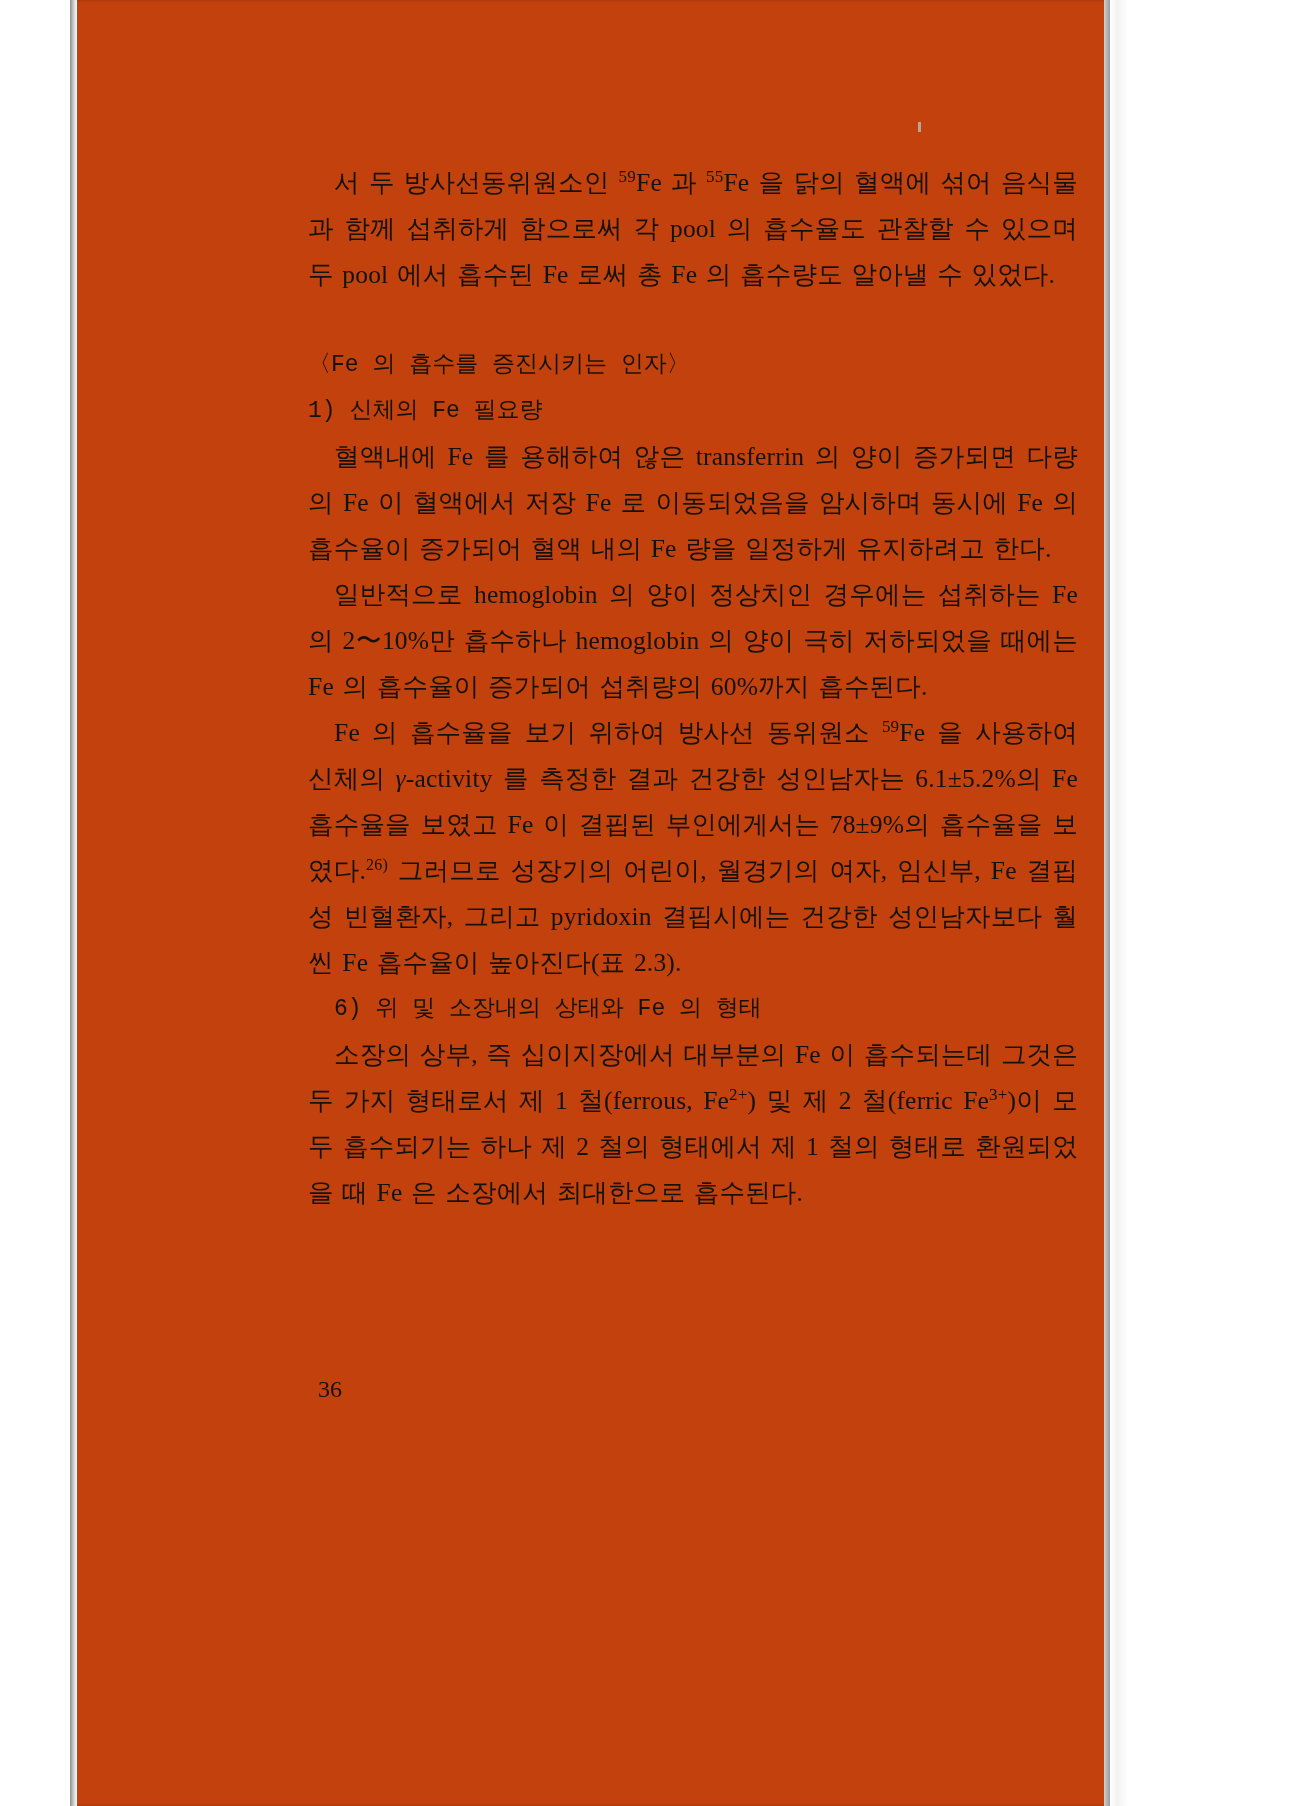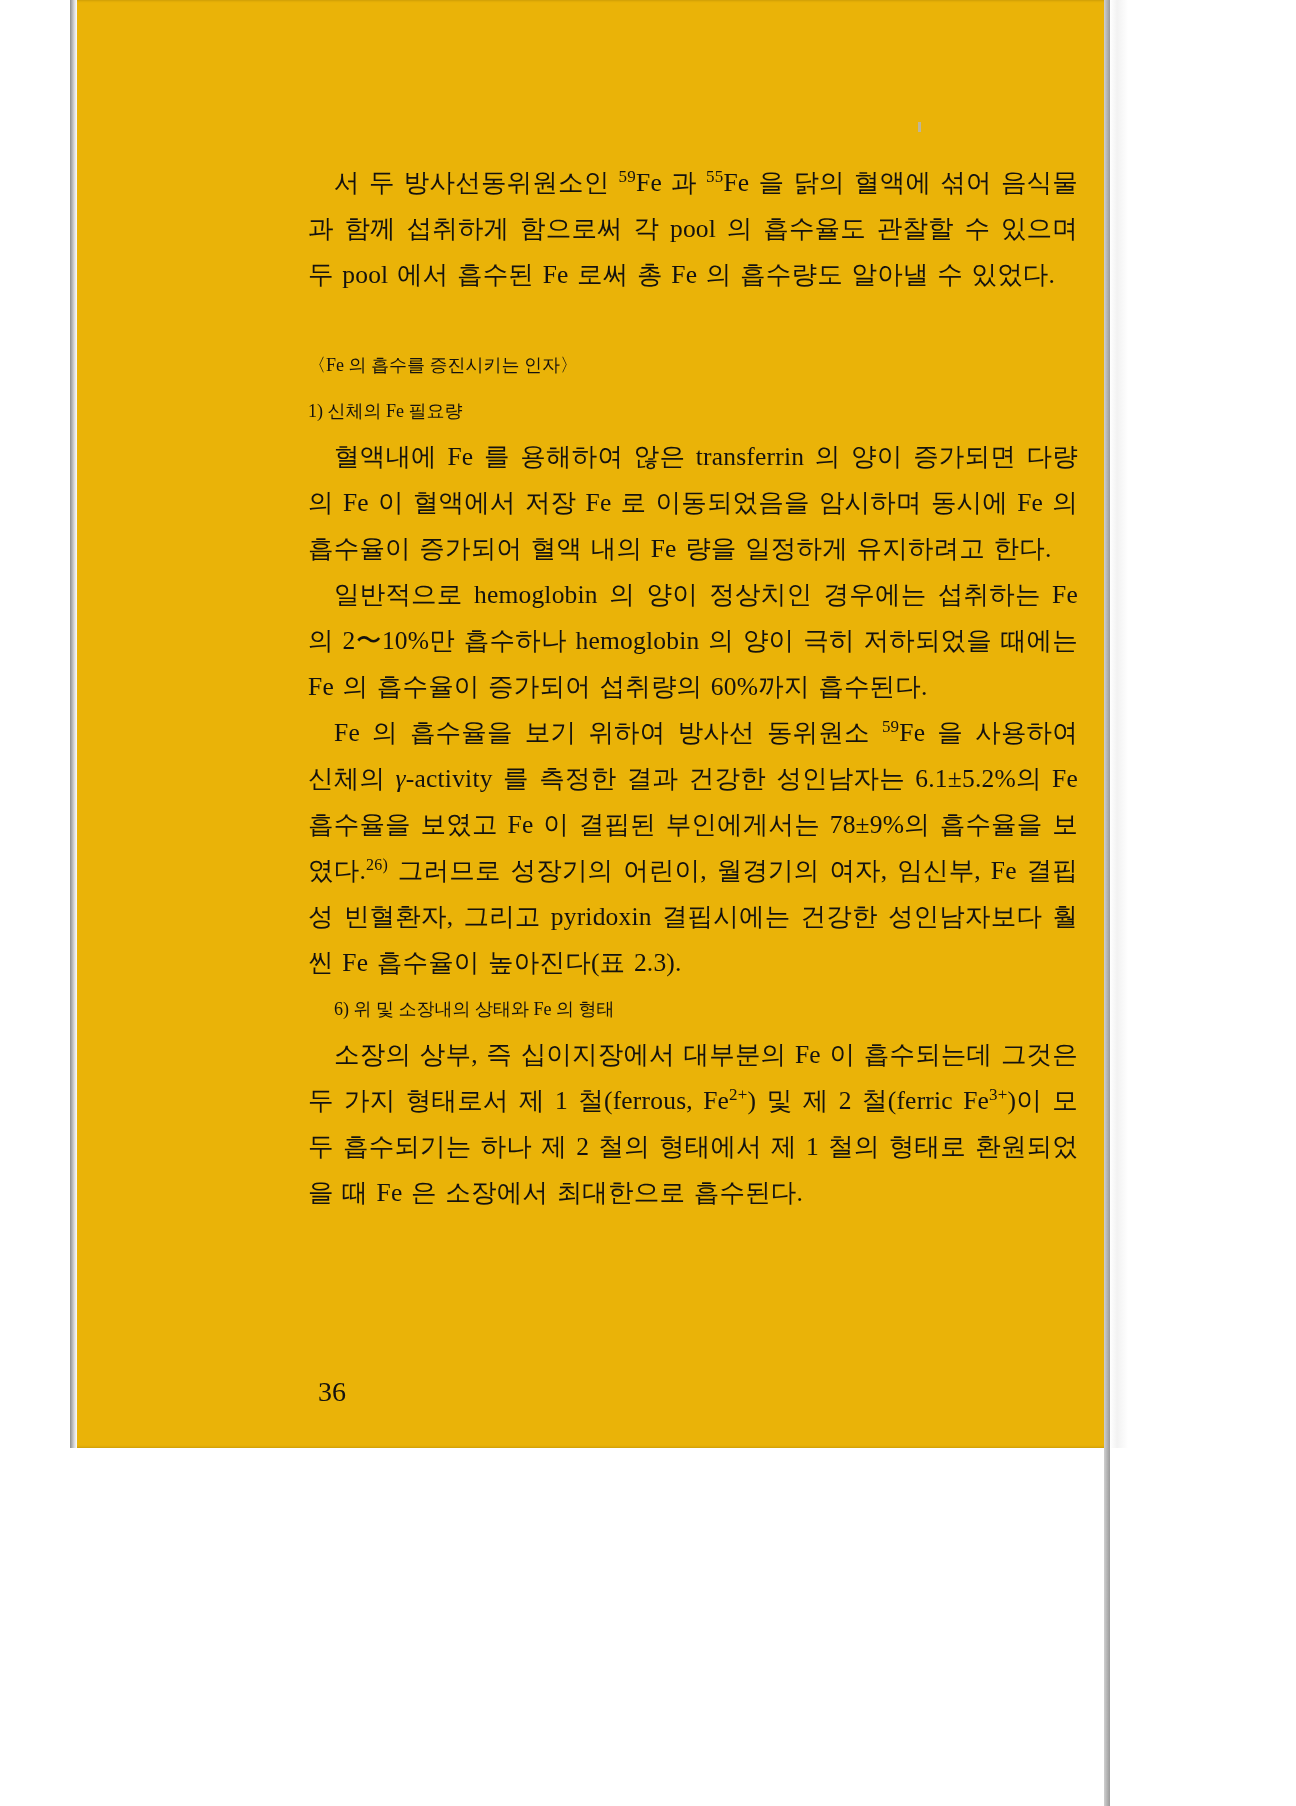--- a/index.html
+++ b/index.html
@@ -20,22 +20,22 @@
     position: absolute;
     inset: 0;
     background: #ffffff;
   }
 
   .page-sheet {
     position: absolute;
     left: 70px;
     top: 0px;
     width: 1040px;
-    height: 1448px;
-    background: #eab308;
+    height: 1806px;
+    background: #c2410c;
     box-shadow: 2px 0 3px rgba(0,0,0,0.25) inset;
   }
   .page-sheet::before {
     content: "";
     position: absolute;
     left: 0; top: 0; bottom: 0;
     width: 7px;
     background: linear-gradient(to right, #8d8d8d, #d8d8d8 60%, #fdfdfb);
   }
   .page-sheet::after {
@@ -73,43 +73,44 @@
     word-spacing: 2px;
   }
   p.para.indent {
     text-indent: 26px;
   }
 
   .gap-lg { height: 44px; }
 
   .heading {
     margin: 0;
-    font-size: 18px;
+    font-size: 23px;
     line-height: 46px;
     font-weight: 400;
     text-indent: 0;
+    font-family: Liberation Mono, monospace;
   }
 
   sup.ref {
     font-size: 16px;
     vertical-align: super;
     line-height: 0;
   }
   sup.iso {
     font-size: 17px;
     vertical-align: super;
     line-height: 0;
   }
   .ital { font-style: italic; }
 
   .folio {
     position: absolute;
     left: 248px;
     top: 1376px;
-    font-size: 28px;
+    font-size: 24px;
     color: #14120f;
     font-family: "Liberation Serif", serif;
     text-align: right;
   }
 
   
   .speck {
     position: absolute;
     left: 848px;
     top: 122px;

